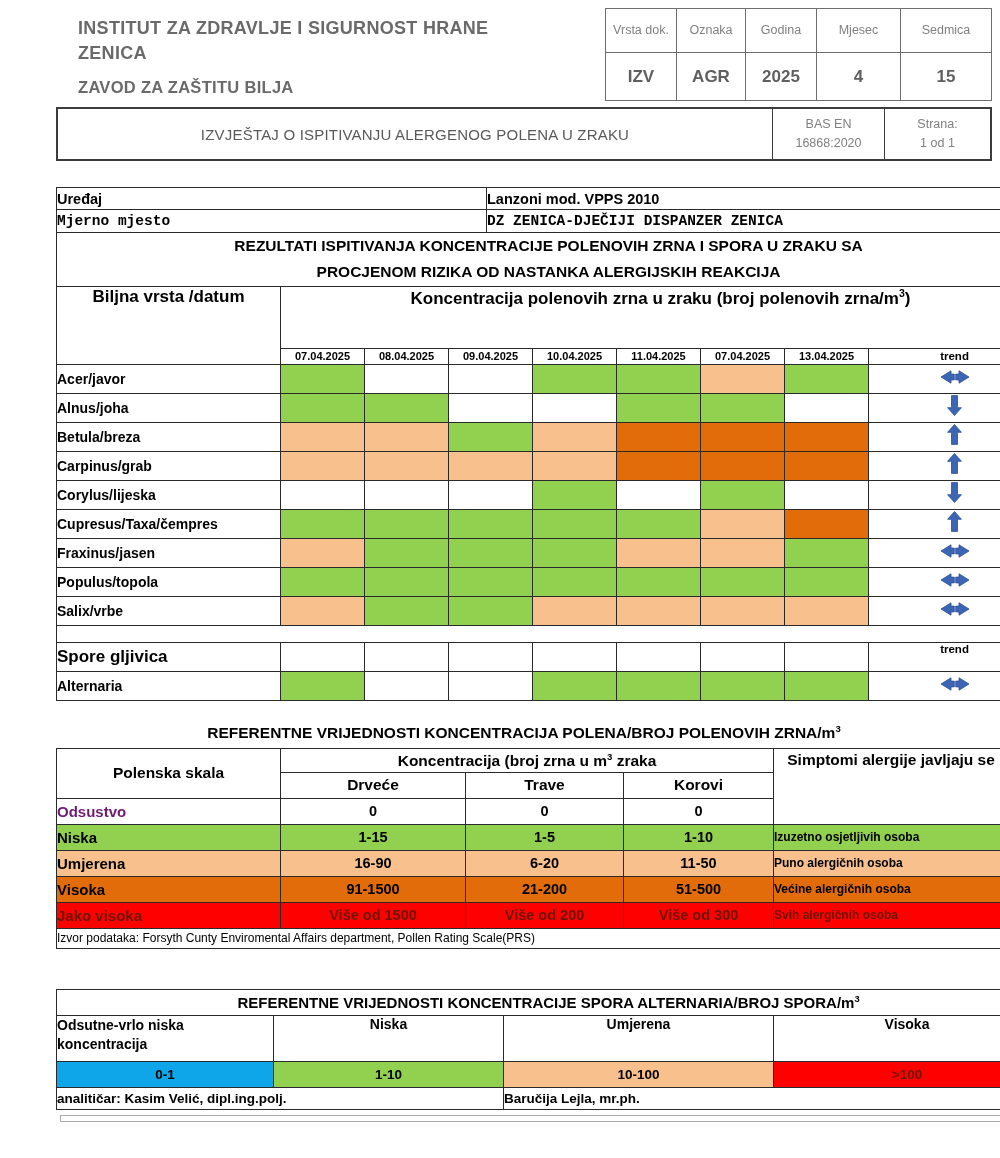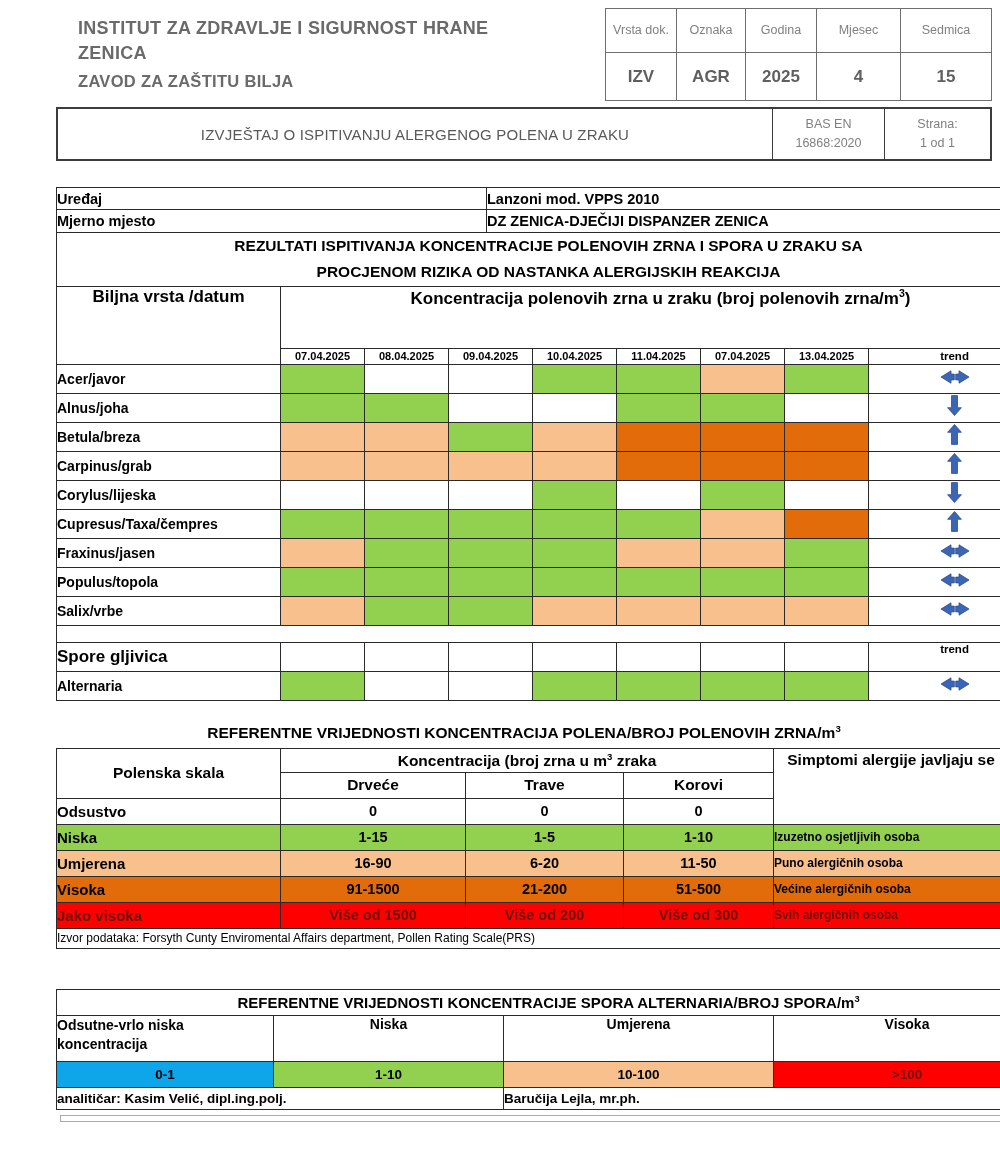--- a/index.html
+++ b/index.html
@@ -7,42 +7,42 @@
   body {
     width:1000px; height:1158px; overflow:hidden;
     font-family:"Liberation Sans","DejaVu Sans",sans-serif; color:#000;
   }
   .page { width:984px; margin-left:8px; padding-top:8px;padding-left:48px; }
 
   
   .top-header { display:flex; justify-content:space-between; align-items:flex-start; }
   .org-block { padding-left:22px; padding-top:8px; color:#6a6a6a; font-weight:bold; }
   .org-name  { font-size:18px; line-height:1.4; letter-spacing:.3px; }
-  .org-dept  { font-size:16.5px; margin-top:6px; letter-spacing:.3px; }
+  .org-dept  { font-size:16.5px; margin-top:12px; letter-spacing:.3px; }
   table.doc-table { border-collapse:collapse; table-layout:fixed; width:386px; }
   .doc-table td { border:1.5px solid #6e6e6e; text-align:center; vertical-align:middle; }
   .doc-table .dh { height:44px; font-size:12.5px; color:#808080; line-height:1.25; }
   .doc-table .dv { height:48px; font-size:17px; font-weight:bold; color:#5f5f5f; }
 
   
   .title-bar { display:flex; border:2px solid #3c3c3c; height:54px; margin-top:6px; }
   .title-cell { flex:1; display:flex; align-items:center; justify-content:center;
     font-weight:normal; font-size:15px; color:#595959; letter-spacing:.2px; }
   .bas-cell, .page-cell { border-left:1.5px solid #3c3c3c; display:flex; flex-direction:column;
     justify-content:center; text-align:center; font-size:12.5px; color:#7f7f7f; line-height:1.55; }
   .bas-cell { width:112px; } .page-cell { width:106px; }
 
   
   table.grid { border-collapse:collapse; table-layout:fixed; width:984px; }
   table.grid td, table.grid th { border:1.6px solid #2a2a2a; padding:0; }
 
   
   .info-table { margin-top:26px; }
   .info-table td { height:22px; font-size:14.5px; font-weight:bold; padding:1px 5px; text-align:left; }
-  .info-table tr:last-child td { border-bottom:none; }
+  .info-table tr:last-child td { border-bottom:none;font-family:Liberation Mono, monospace; }
 
   
   .res-title-cell { height:54px; font-weight:bold; font-size:15.5px; text-align:center; line-height:1.7; }
   .head-species { vertical-align:top; text-align:center; font-size:17px; font-weight:bold; padding-top:5px; }
   .head-conc { vertical-align:top; text-align:center; font-size:17px; font-weight:bold; height:62px; padding-top:8px; }
   .date-h { height:16px; font-size:11px; font-weight:bold; text-align:center; background:#fff; }
   .trend-h { font-size:11.5px; font-weight:bold; text-align:center; }
   tr.species td { border-top:1.8px solid #4a4a4a; }
   td.species-name { font-size:14px; font-weight:bold; padding-left:6px; height:29px; text-align:left; background:#fff; }
   td.conc-cell { height:29px; }
@@ -347,21 +347,21 @@
           <span>Koncentracija (broj zrna u m</span><sup>3</sup><span> zraka</span>
         </td>
         <td class="rp-sym-h" rowspan="3">Simptomi alergije javljaju se kod</td>
       </tr>
       <tr>
         <td class="rp-sub-h">Drveće</td>
         <td class="rp-sub-h">Trave</td>
         <td class="rp-sub-h">Korovi</td>
       </tr>
       <tr>
-          <td class="rp-label" style="background-color: rgb(255, 255, 255); color: #000000; margin-left: 44px;">Odsustvo</td>
+          <td class="rp-label" style="background-color: rgb(255, 255, 255); color: #701a75; margin-left: 44px;">Odsustvo</td>
           <td class="rp-val" style="background-color: rgb(255, 255, 255); color: rgb(0, 0, 0);">0</td>
           <td class="rp-val" style="background-color: rgb(255, 255, 255); color: rgb(0, 0, 0);">0</td>
           <td class="rp-val" style="background-color: rgb(255, 255, 255); color: rgb(0, 0, 0);">0</td>
         </tr>
         <tr>
           <td class="rp-label" style="background-color: rgb(146, 208, 80); color: rgb(0, 0, 0);">Niska</td>
           <td class="rp-val" style="background-color: rgb(146, 208, 80); color: rgb(0, 0, 0);">1-15</td>
           <td class="rp-val" style="background-color: rgb(146, 208, 80); color: rgb(0, 0, 0);">1-5</td>
           <td class="rp-val" style="background-color: rgb(146, 208, 80); color: rgb(0, 0, 0);">1-10</td>
           <td class="rp-sym" style="background-color: rgb(146, 208, 80); color: rgb(0, 0, 0);">Izuzetno osjetljivih osoba</td>

